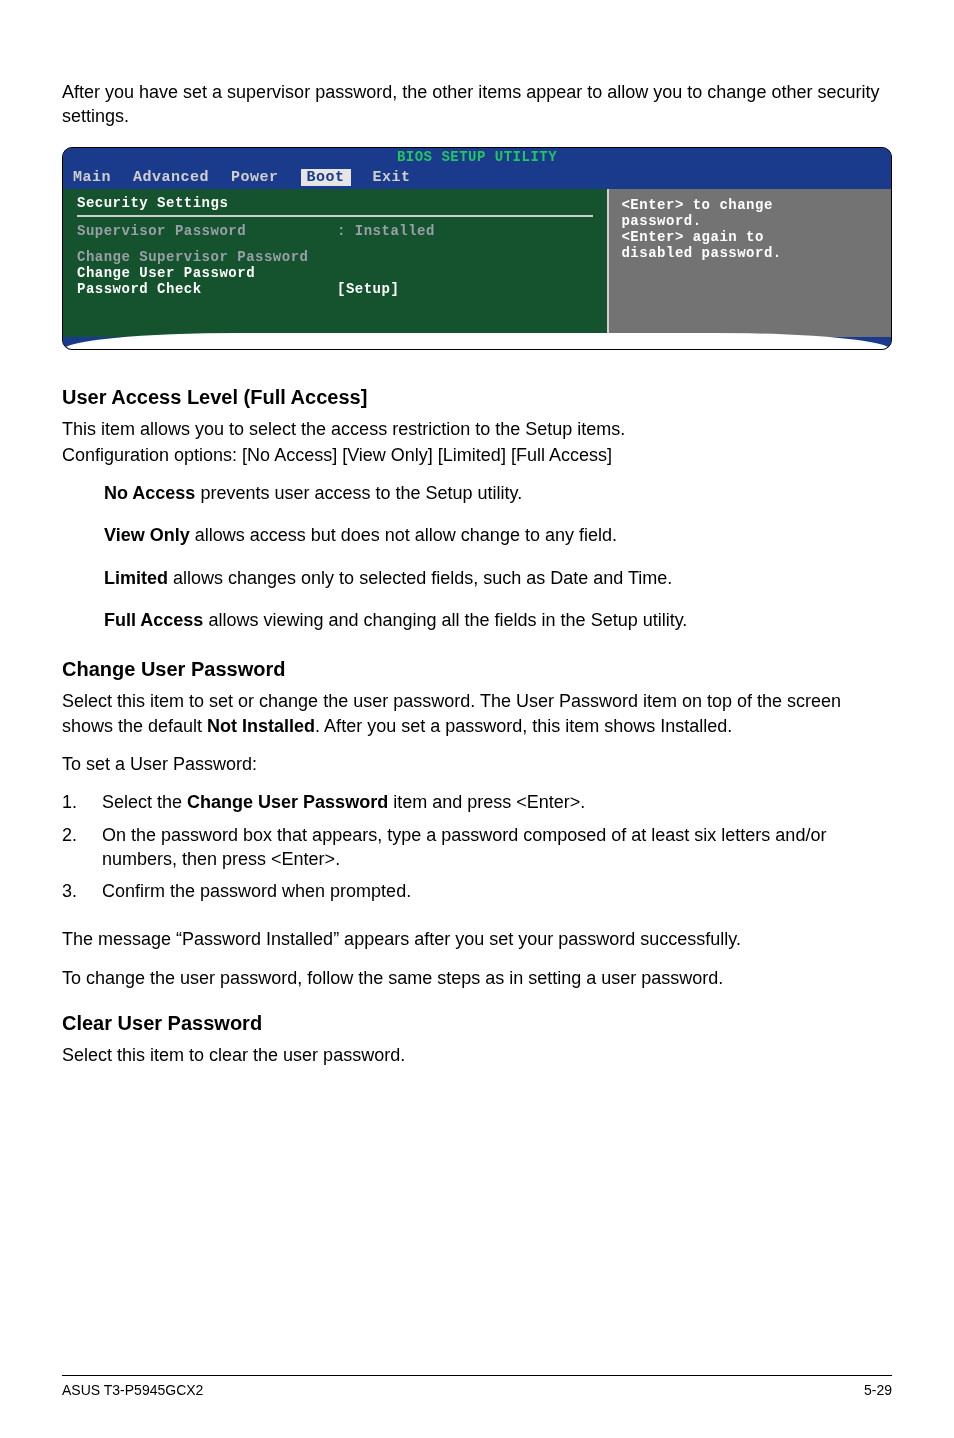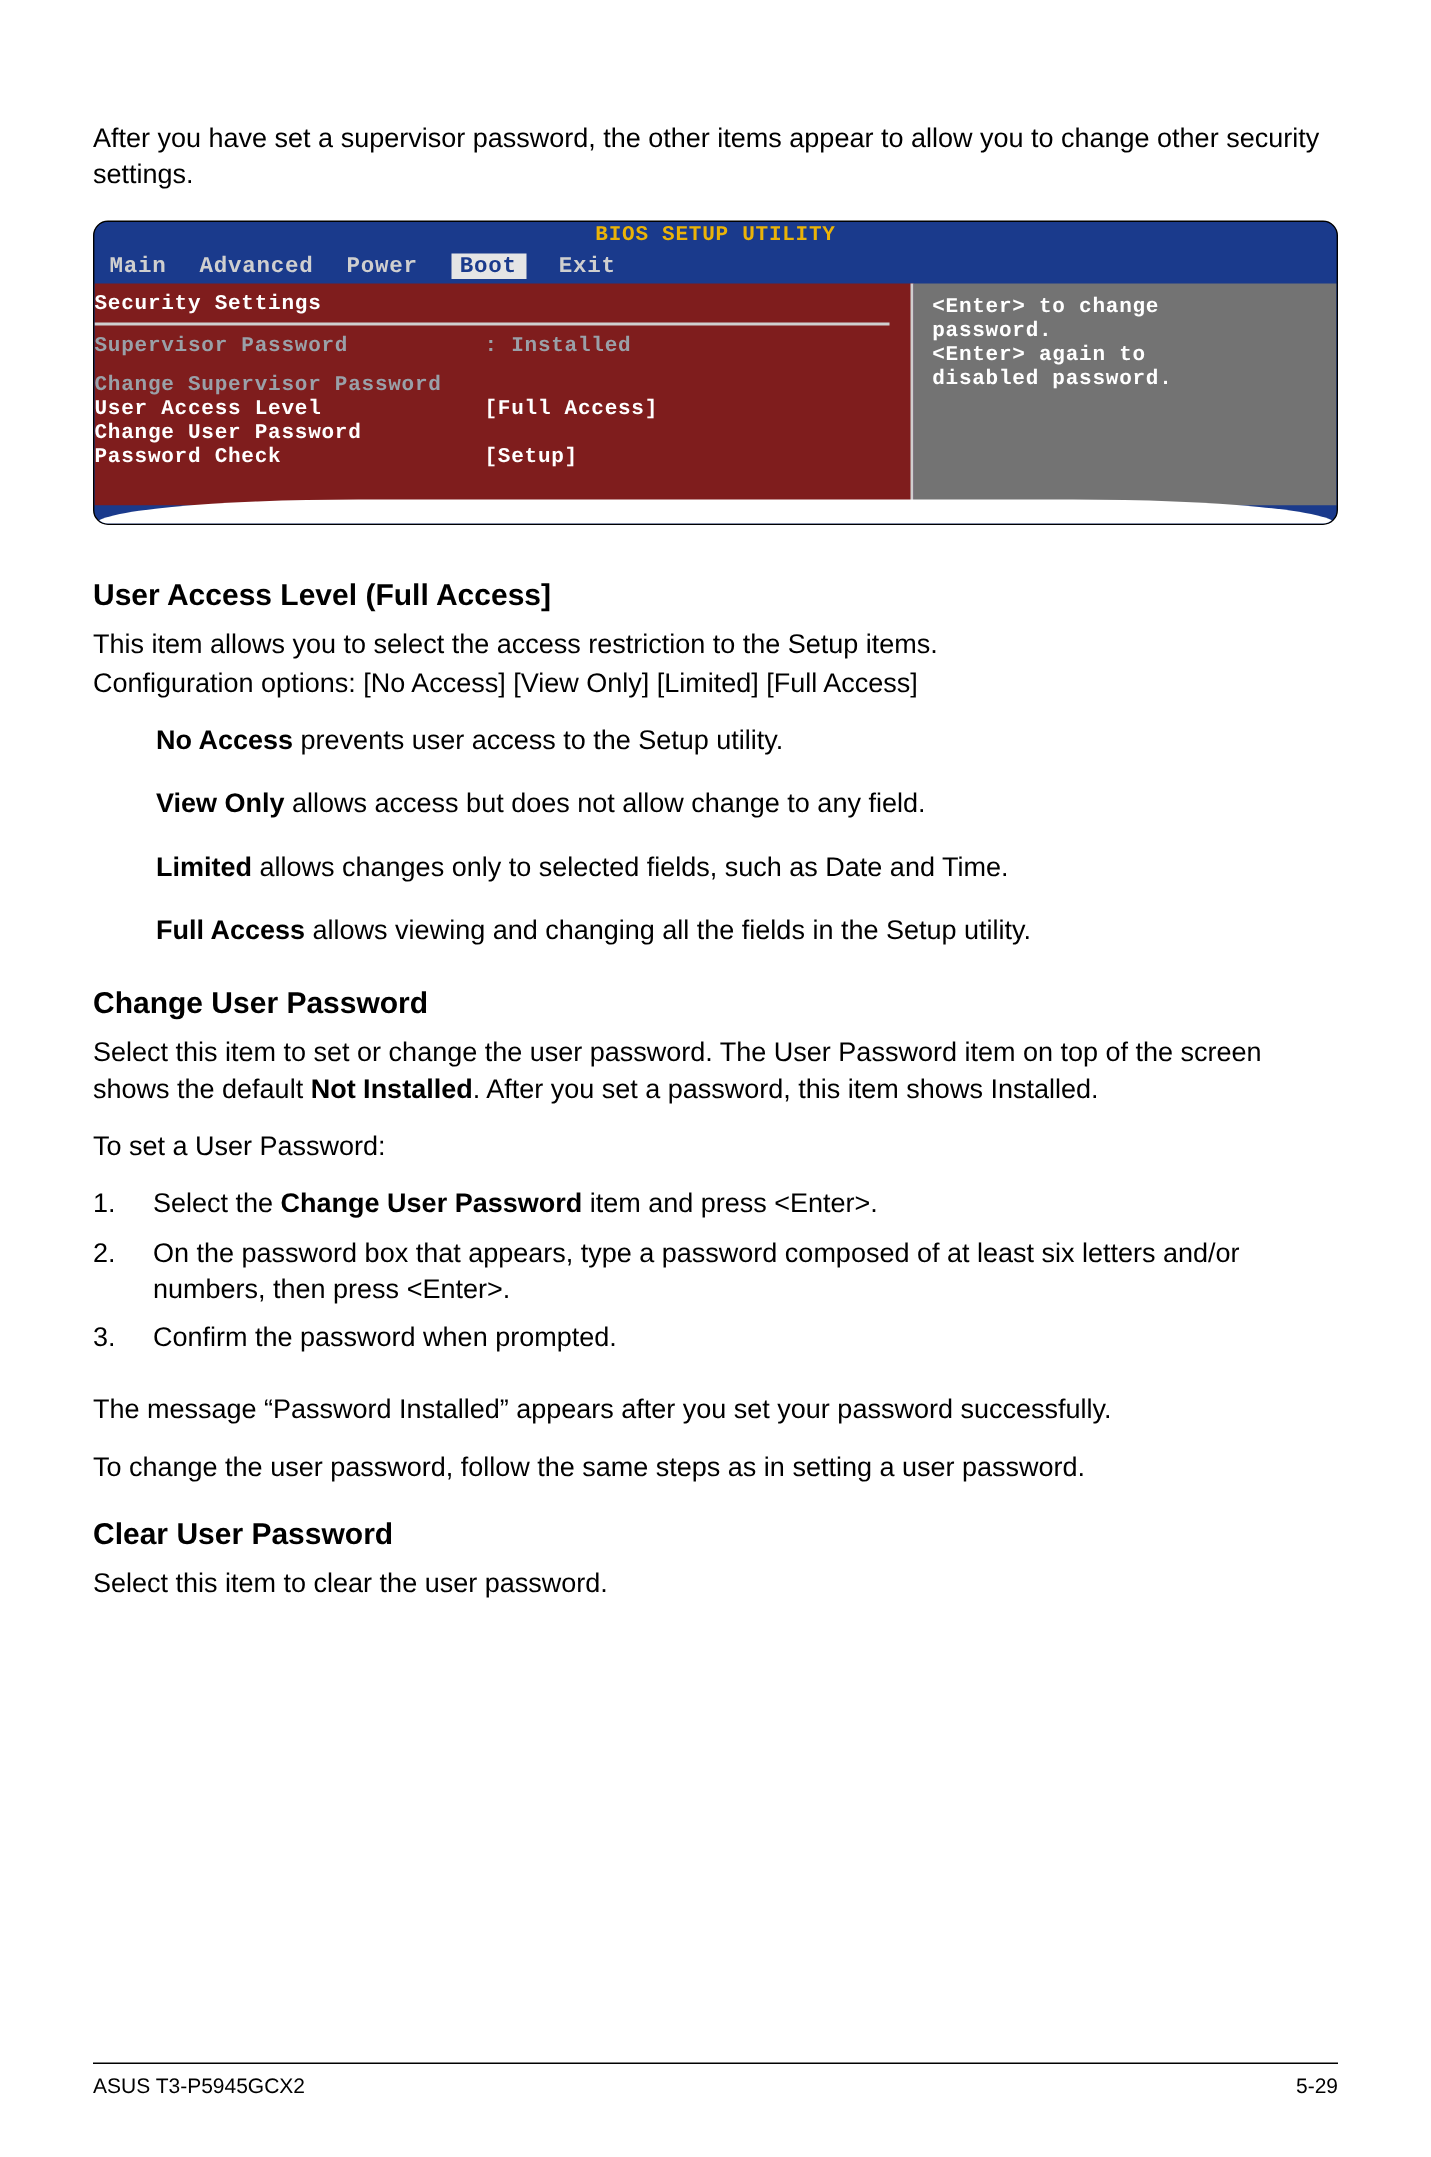--- a/index.html
+++ b/index.html
@@ -36,21 +36,21 @@
   }
   .bios-top-row {
     position: relative;
     height: 20px;
     background: #1a3a8c;
   }
   .bios-title {
     position: absolute;
     left: 50%;
     transform: translateX(-50%);
-    color: #eab308;
+    color: #22c55e;
     top: 1px;
   }
   .bios-menu {
     display: flex;
     align-items: center;
     padding: 1px 10px 3px 10px;
     background: #1a3a8c;
     color: #cfcfcf;
     gap: 22px;
     font-size: 15px;
@@ -60,23 +60,23 @@
     color: #1a3a8c;
     padding: 0 6px;
   }
   .bios-main {
     display: flex;
     background: #1a3a8c;
     min-height: 148px;
   }
   .bios-left {
     flex: 0 0 66%;
-    background: #7f1d1d;
+    background: #14532d;
     border-right: 2px solid #cfcfcf;
-    padding: 6px 14px 12px 0;
+    padding: 6px 14px 12px 14px;
     color: #fff;
     box-sizing: border-box;
   }
   .bios-right {
     flex: 1;
     background: #737373;
     color: #fff;
     padding: 8px 12px;
     box-sizing: border-box;
   }
@@ -175,24 +175,20 @@
       <div class="bios-left">
         <div class="sec-title">Security Settings</div>
         <hr class="sec-divider">
         <div class="bios-row dim">
           <span class="label">Supervisor Password</span>
           <span class="val">: Installed</span>
         </div>
         <div class="bios-spacer"></div>
         <div class="dim">Change Supervisor Password</div>
         <div class="bios-row highlight">
-          <span class="label">User Access Level</span>
-          <span class="val">[Full Access]</span>
-        </div>
-        <div class="bios-row highlight">
           <span class="label">Change User Password</span>
           <span class="val"></span>
         </div>
         <div class="bios-row highlight">
           <span class="label">Password Check</span>
           <span class="val">[Setup]</span>
         </div>
       </div>
       <div class="bios-right">
         <div>&lt;Enter&gt; to change</div>

